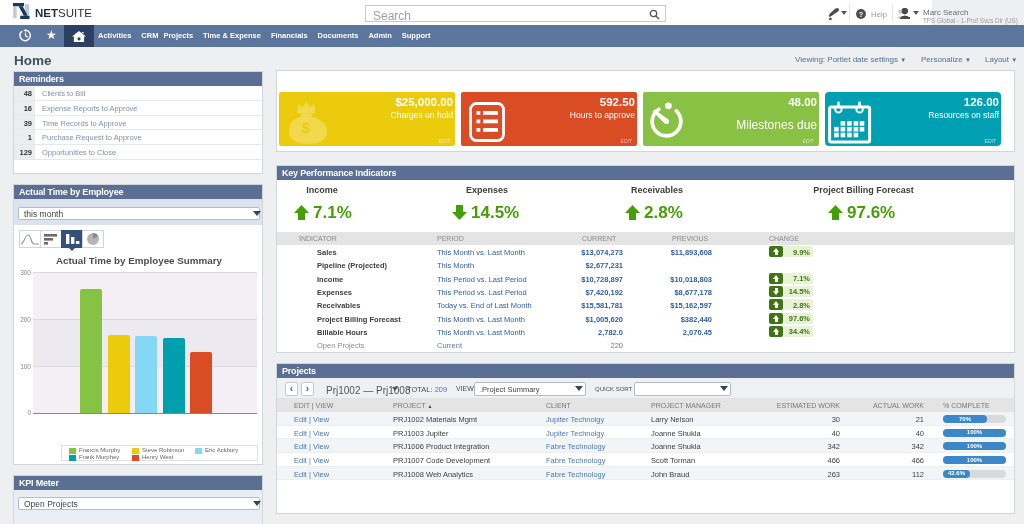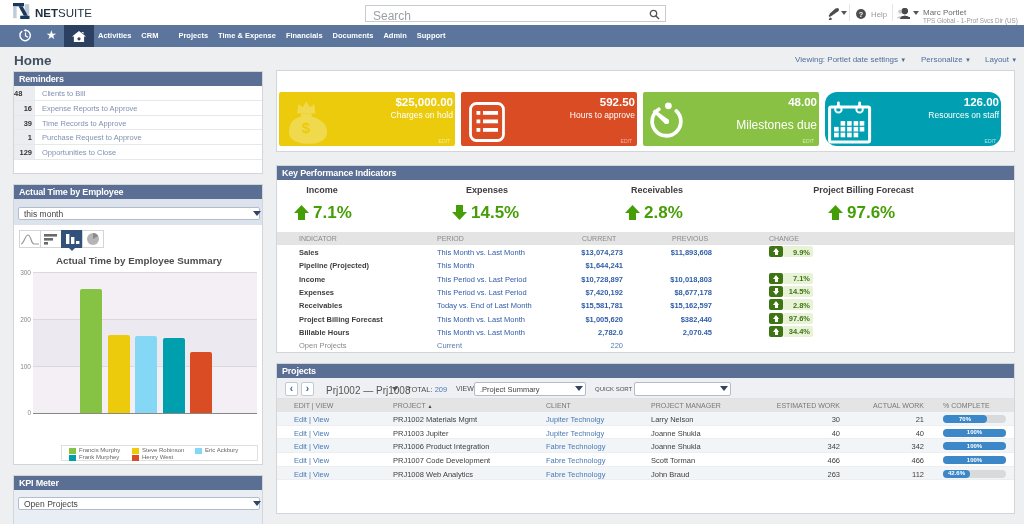--- a/index.html
+++ b/index.html
@@ -6,21 +6,21 @@
 body{background:#eeeff1;font-family:"Liberation Sans",sans-serif;position:relative;overflow:hidden}
 .abs{position:absolute}
 .panel{position:absolute;background:#fff;border:1px solid #d2d5d9}
 .phead{position:absolute;left:0;right:0;top:0;height:14px;background:#5b6e94;color:#fff;font-size:9px;font-weight:bold;line-height:14.5px;padding-left:5px;letter-spacing:-0.2px}
 .ddl{position:absolute;background:#fff;border:1px solid #b3bcc9;border-radius:2px;font-size:8.5px;color:#444;line-height:12px;padding-left:5px}
 .caret{position:absolute;width:0;height:0;border-left:4px solid transparent;border-right:4px solid transparent;border-top:5px solid #2e4568}
 .klbl{text-align:center;font-size:9px;font-weight:bold;color:#3d3d3d}
 .kbig{font-size:17px;font-weight:bold;color:#469e06}
 .kbig svg{vertical-align:-3px;margin-right:3px}
 .krow{position:absolute;left:0;right:0;height:13.3px;font-size:7.5px}
-.ki{position:absolute;left:22px;top:3px;font-weight:bold;color:#3d3d3d}
+.ki{position:absolute;left:40px;top:3px;font-weight:bold;color:#3d3d3d}
 .kp{position:absolute;left:160px;top:3px;font-weight:normal;color:#2f5da8}
 .kc{position:absolute;left:245px;top:3px;width:101px;text-align:right;font-weight:bold;color:#2f5da8}
 .kv{position:absolute;left:334px;top:3px;width:101px;text-align:right;font-weight:bold;color:#2f5da8}
 .kb{position:absolute;left:492px;top:1px;height:11px}
 .kb i{position:absolute;left:0;top:0;width:14px;height:11px;background:#3e7413;border-radius:2px}
 .kb i.up::after{content:"";position:absolute;left:3.5px;top:2px;width:0;height:0;border-left:3.5px solid transparent;border-right:3.5px solid transparent;border-bottom:4px solid #fff}
 .kb i.up::before{content:"";position:absolute;left:5.5px;top:4px;width:3px;height:5px;background:#fff}
 .kb i.dn::after{content:"";position:absolute;left:3.5px;top:5px;width:0;height:0;border-left:3.5px solid transparent;border-right:3.5px solid transparent;border-top:4px solid #fff}
 .kb i.dn::before{content:"";position:absolute;left:5.5px;top:2px;width:3px;height:5px;background:#fff}
 .kb b{position:absolute;left:14px;top:0;width:30px;height:11px;background:#e7f2d7;border-radius:2px;font-size:7.5px;color:#3e7413;text-align:right;padding:1.5px 3px 0 0}
@@ -30,21 +30,21 @@
 .pc{position:absolute;left:269px;top:3px;color:#4a7ab5}
 .pm{position:absolute;left:374px;top:3px;color:#3d3d3d}
 .pw1{position:absolute;left:483px;top:3px;width:80px;text-align:right;color:#3d3d3d}
 .pw2{position:absolute;left:567px;top:3px;width:80px;text-align:right;color:#3d3d3d}
 .pbar{position:absolute;left:666px;top:3px;width:63px;height:8px;background:#d9dadc;border-radius:4px}
 .pbar b{position:absolute;left:0;top:0;height:8px;background:#3b87c8;border-radius:4px}
 .pbar b span{position:absolute;left:0;right:0;top:0.5px;text-align:center;font-size:6px;font-weight:bold;color:#fff}
 </style></head>
 <body>
 
-<div class="abs" style="left:0;top:0;width:1024px;height:25px;background:#fff">
+<div class="abs" style="left:0;top:0;width:932px;height:25px;background:#fff">
 
   <svg class="abs" style="left:13px;top:3px" width="17" height="16" viewBox="0 0 17 16">
     <rect x="0.2" y="3.8" width="3.4" height="11.4" fill="#bfcbd7"></rect>
     <rect x="11.6" y="1.2" width="4.6" height="10.6" fill="#bfcbd7"></rect>
     <rect x="0" y="0" width="11" height="3.3" fill="#17395d"></rect>
     <rect x="7.2" y="12.7" width="9.3" height="3.3" fill="#17395d"></rect>
     <polygon points="5.6,3.3 9.6,3.3 14.8,12.7 10.8,12.7" fill="#17395d"></polygon>
   </svg>
   <div class="abs" style="left:35px;top:6.5px;font-size:11.5px;color:#1d2e3e"><b>NET</b><span style="font-weight:400">SUITE</span></div>
 
@@ -72,53 +72,53 @@
   <svg class="abs" style="left:897px;top:8px" width="13" height="11" viewBox="0 0 13 11">
       <circle cx="7.8" cy="3.1" r="3.1" fill="#4a4a4a"></circle>
       <path d="M3.2 11 C3.2 6.8 12.4 6.8 12.4 11 Z" fill="#4a4a4a"></path>
       <rect x="3.6" y="9" width="9.4" height="2" fill="#4a4a4a"></rect>
       <circle cx="3.4" cy="3.6" r="2.2" fill="#c9c9c9"></circle>
       <path d="M0.2 10.6 C0.2 7.4 6.6 7.4 6.6 10.6 Z" fill="#c9c9c9"></path>
       <circle cx="7.8" cy="3.1" r="3.1" fill="#4a4a4a"></circle>
       <path d="M3.2 11 C3.2 6.8 12.4 6.8 12.4 11 Z" fill="#4a4a4a"></path>
     </svg>
   <div class="caret" style="left:913px;top:11px;border-top-color:#555;border-left-width:3px;border-right-width:3px;border-top-width:4px"></div>
-  <div class="abs" style="left:923px;top:8px;font-size:8px;color:#6b6b6b;white-space:nowrap">Marc Portlet</div>
+  <div class="abs" style="left:923px;top:8px;font-size:8px;color:#6b6b6b;white-space:nowrap">Marc Search</div>
   <div class="abs" style="left:923px;top:16.5px;font-size:6.3px;color:#9a9a9a;white-space:nowrap">TPS Global - 1-Prof Svcs Dir (US)</div>
 </div>
 
 <div class="abs" style="left:0;top:25px;width:1024px;height:22px;background:#5c759d">
   <svg class="abs" style="left:19px;top:4px" width="13" height="13" viewBox="0 0 13 13">
       <path d="M3.2 2.2 A5.2 5.2 0 1 0 6.5 1.3" fill="none" stroke="#fff" stroke-width="1.4"></path>
       <path d="M6.8 0 L4.4 1.4 L6.9 2.8 Z" fill="#fff"></path>
       <path d="M6.5 3.4 L6.5 6.8 L9 8.2" fill="none" stroke="#fff" stroke-width="1.2"></path>
     </svg>
   <div class="abs" style="left:46px;top:3px;color:#fff;font-size:12px">★</div>
   <div class="abs" style="left:64px;top:0;width:30px;height:22px;background:#2c4161">
     <svg class="abs" style="left:8px;top:6px" width="14" height="11" viewBox="0 0 14 11">
         <path d="M7 0 L14 5.6 L12.1 5.6 L12.1 11 L1.9 11 L1.9 5.6 L0 5.6 Z" fill="#fff"></path>
         <path d="M9.5 1 L11.5 1 L11.5 3 Z" fill="#fff"></path>
         <circle cx="7" cy="7.8" r="1.6" fill="#2c4161"></circle>
       </svg>
   </div>
   <div class="abs" style="left:98px;top:0;height:22px;line-height:22px;color:#fff;font-size:7.5px;font-weight:bold;white-space:nowrap">
-    <span style="margin-right:10px">Activities</span><span style="margin-right:20px">CRM</span><span style="margin-right:10px">Projects</span><span style="margin-right:10px">Time &amp; Expense</span><span style="margin-right:10px">Financials</span><span style="margin-right:10px">Documents</span><span style="margin-right:10px">Admin</span><span>Support</span>
+    <span style="margin-right:10px">Activities</span><span style="margin-right:5px">CRM</span><span style="margin-right:10px">Projects</span><span style="margin-right:10px">Time &amp; Expense</span><span style="margin-right:10px">Financials</span><span style="margin-right:10px">Documents</span><span style="margin-right:10px">Admin</span><span>Support</span>
   </div>
 </div>
 
 <div class="abs" style="left:14px;top:52.5px;font-size:13.5px;font-weight:bold;color:#42505f">Home</div>
 <div class="abs" style="top:55px;left:795px;font-size:8px;color:#4c6f9c;white-space:nowrap">Viewing: Portlet date settings <span style="font-size:6px">▼</span></div>
 <div class="abs" style="top:55px;left:921px;font-size:8px;color:#4c6f9c;white-space:nowrap">Personalize <span style="font-size:6px">▼</span></div>
 <div class="abs" style="top:55px;left:985px;font-size:8px;color:#4c6f9c;white-space:nowrap">Layout <span style="font-size:6px">▼</span></div>
 
 <div class="panel" style="left:13px;top:71px;width:250px;height:103px">
   <div class="phead">Reminders</div>
   <div class="abs" style="left:0;top:14px;right:0;bottom:0;font-size:7.5px">
     <div style="height:14.8px;border-bottom:1px solid #e7e8ea;position:relative">
-        <span style="position:absolute;left:0;top:0;width:21px;height:100%;background:#ebedf0;padding:3px 3px 0 0;font-weight:bold;color:#333">48</span>
+        <span style="position:absolute;left:0;top:0;width:21px;height:100%;background:#ebedf0;text-align:right;padding:3px 3px 0 0;font-weight:bold;color:#333">48</span>
         <span style="position:absolute;left:28px;top:3px;color:#8291b0">Clients to Bill</span>
       </div>
     <div style="height:14.8px;border-bottom:1px solid #e7e8ea;position:relative">
         <span style="position:absolute;left:0;top:0;width:21px;height:100%;background:#ebedf0;text-align:right;padding:3px 3px 0 0;font-weight:bold;color:#333">16</span>
         <span style="position:absolute;left:28px;top:3px;color:#8291b0">Expense Reports to Approve</span>
       </div>
     <div style="height:14.8px;border-bottom:1px solid #e7e8ea;position:relative">
         <span style="position:absolute;left:0;top:0;width:21px;height:100%;background:#ebedf0;text-align:right;padding:3px 3px 0 0;font-weight:bold;color:#333">39</span>
         <span style="position:absolute;left:28px;top:3px;color:#8291b0">Time Records to Approve</span>
       </div>
@@ -238,21 +238,21 @@
       <path d="M28.3 16.1 A12.2 12.2 0 1 1 13.5 14.7" fill="none" stroke="#fff" stroke-width="3.2" stroke-linecap="round"></path>
       <circle cx="21.6" cy="11.8" r="2.9" fill="#fff"></circle>
       <polygon points="21.6,23.3 18.3,26.6 8.2,16.5 9.8,14.9" fill="#fff"></polygon>
       <circle cx="20" cy="25" r="2.2" fill="#fff"></circle>
     </svg>
     <div class="abs" style="right:2px;top:4px;font-size:11.5px;font-weight:bold">48.00</div>
     <div class="abs" style="right:2px;top:26px;font-size:12px">Milestones due</div>
     <div class="abs" style="right:5px;bottom:2px;font-size:5px;color:#d2ecb5">EDIT</div>
   </div>
 
-  <div class="abs" style="left:548px;top:21px;width:176px;height:54px;background:#00a0b2;border-radius:12px;color:#fff">
+  <div class="abs" style="left:548px;top:21px;width:176px;height:54px;background:#00a0b2;border-radius:4px;color:#fff">
     <svg class="abs" style="left:1px;top:7px" width="46" height="46" viewBox="0 0 46 46">
       <rect x="3.6" y="8" width="40" height="35" rx="1.5" fill="none" stroke="#fff" stroke-width="3"></rect>
       <g fill="#fff">
         <rect x="14.6" y="22.1" width="4.6" height="4.6"></rect>
           <rect x="21.1" y="22.1" width="4.6" height="4.6"></rect>
           <rect x="27.6" y="22.1" width="4.6" height="4.6"></rect>
           <rect x="33.7" y="22.1" width="4.6" height="4.6"></rect>
         <rect x="8.1" y="27.9" width="4.6" height="4.6"></rect>
           <rect x="14.6" y="27.9" width="4.6" height="4.6"></rect>
           <rect x="21.1" y="27.9" width="4.6" height="4.6"></rect>
@@ -308,21 +308,21 @@
       <span class="kc">$13,074,273</span>
       <span class="kv">$11,893,608</span>
       <span class="kb">
         <i class="up"></i>
         <b>9.9%</b>
       </span>
     </div>
   <div class="krow" style="top:92.3px">
       <span class="ki">Pipeline (Projected)</span>
       <span class="kp">This Month</span>
-      <span class="kc">$1,644,241</span>
+      <span class="kc">$2,677,231</span>
     </div>
   <div class="krow" style="top:105.6px">
       <span class="ki">Income</span>
       <span class="kp">This Period vs. Last Period</span>
       <span class="kc">$10,728,897</span>
       <span class="kv">$10,018,803</span>
       <span class="kb">
         <i class="up"></i>
         <b>7.1%</b>
       </span>

